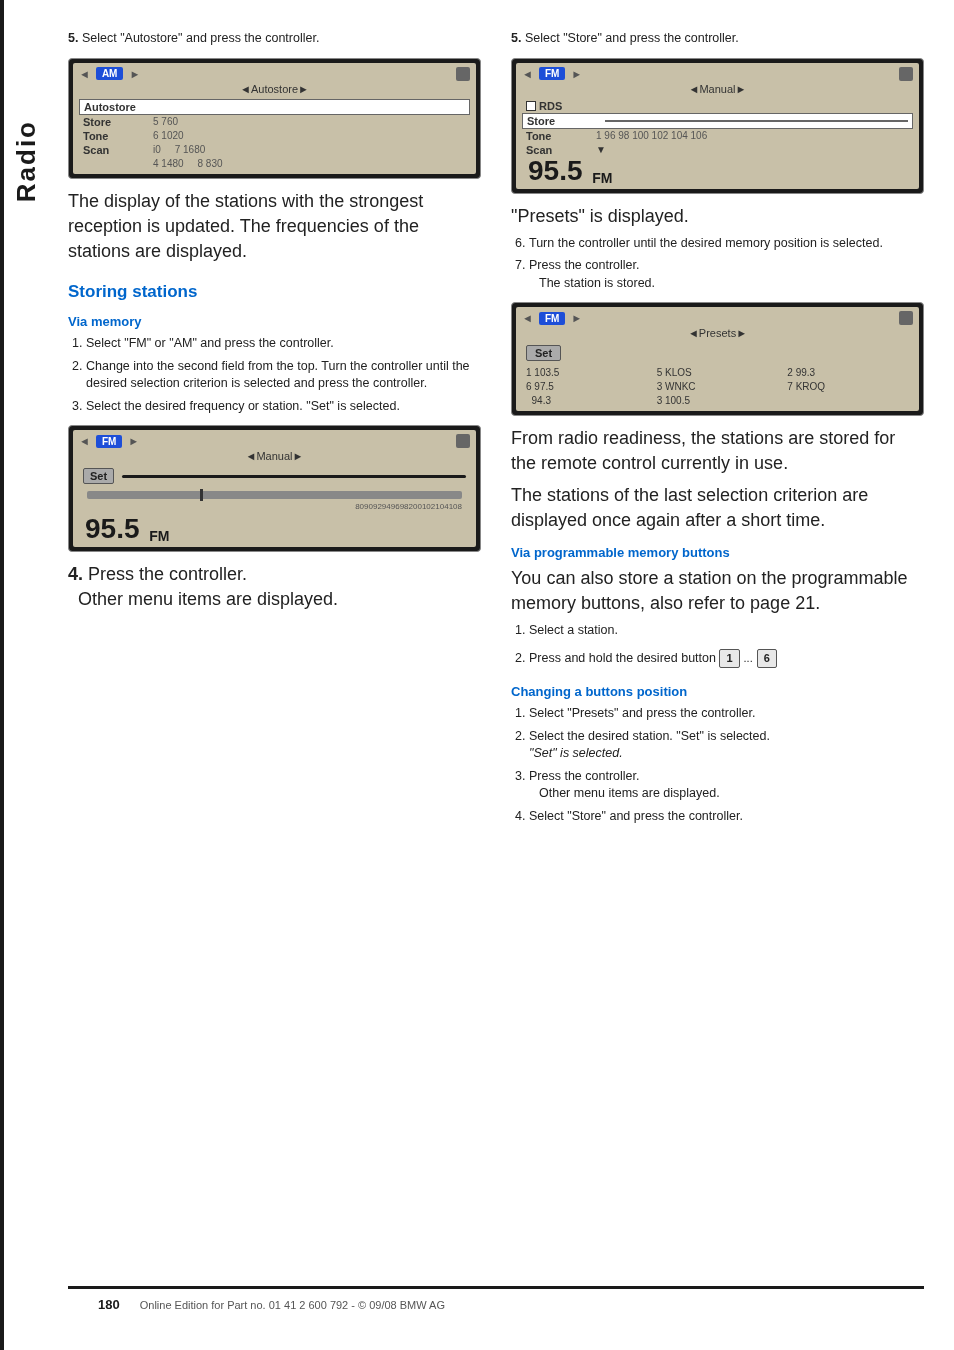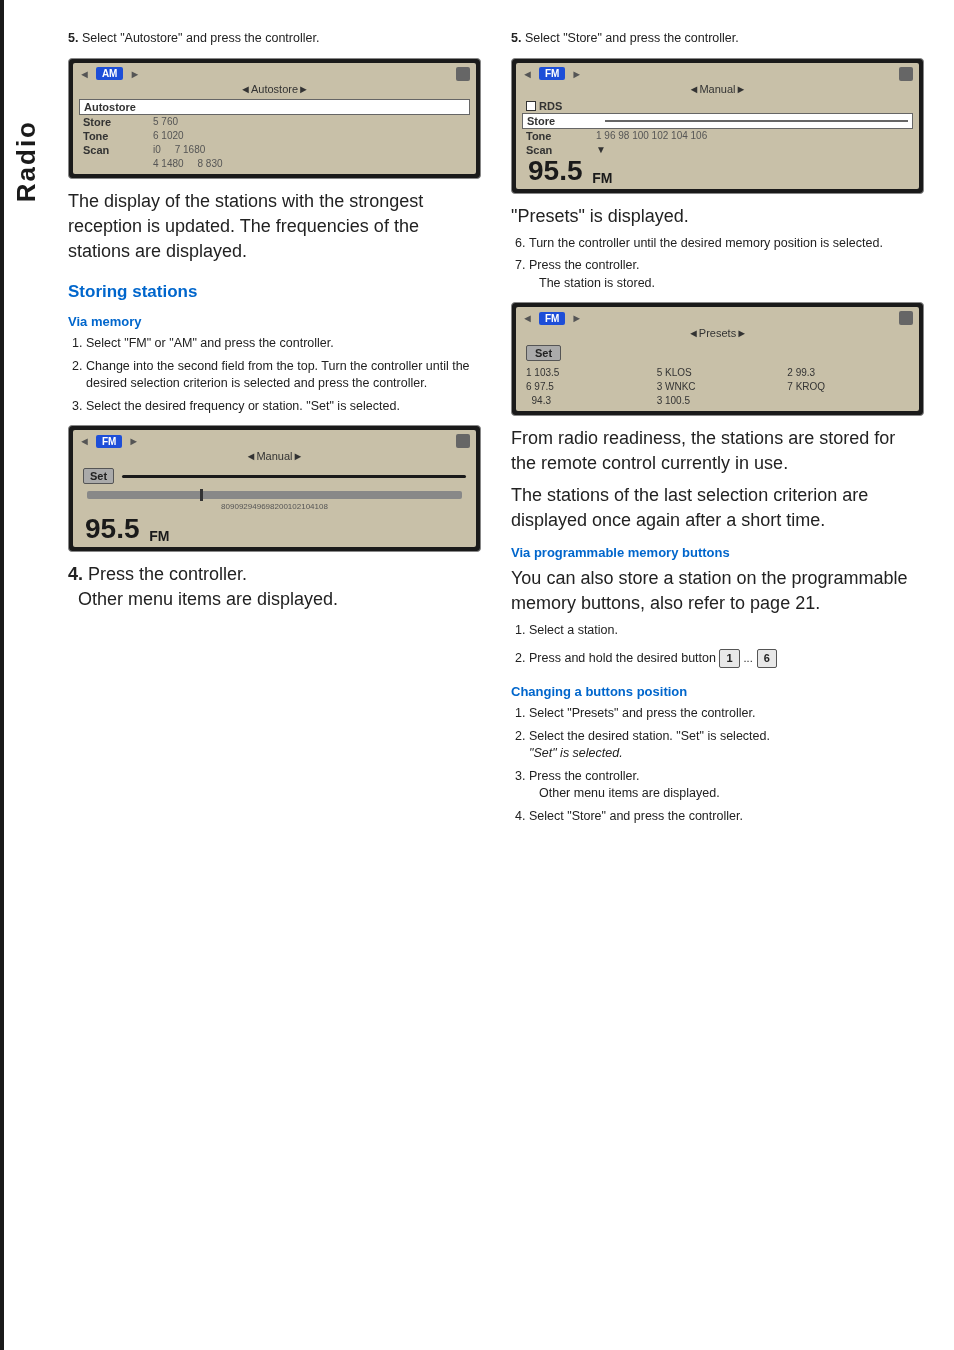--- a/index.html
+++ b/index.html
@@ -197,21 +197,21 @@
       position: absolute;
       top: -2px;
       left: 30%;
       width: 3px;
       height: 12px;
       background: #333;
     }
 
     .screen-freq-labels {
       display: flex;
-      justify-content: center;
+      justify-content: flex-end;
       font-size: 8px;
       color: #555;
       padding: 0 4px;
       margin-bottom: 2px;
     }
 
     
     .presets-grid {
       display: grid;
       grid-template-columns: 1fr 1fr 1fr;
@@ -528,15 +528,19 @@
             <span>Press the controller.</span><br>
             <span class="indent">Other menu items are displayed.</span>
           </li>
           <li>Select "Store" and press the controller.</li>
         </ol>
 
       </div>
 
     </div>
 
+    <div class="page-footer">
+      <span class="page-number">180</span>
+      <span class="footer-text">Online Edition for Part no. 01 41 2 600 792 - © 09/08 BMW AG</span>
+    </div>
 
   </div>
 </div>
 
 </body></html>

